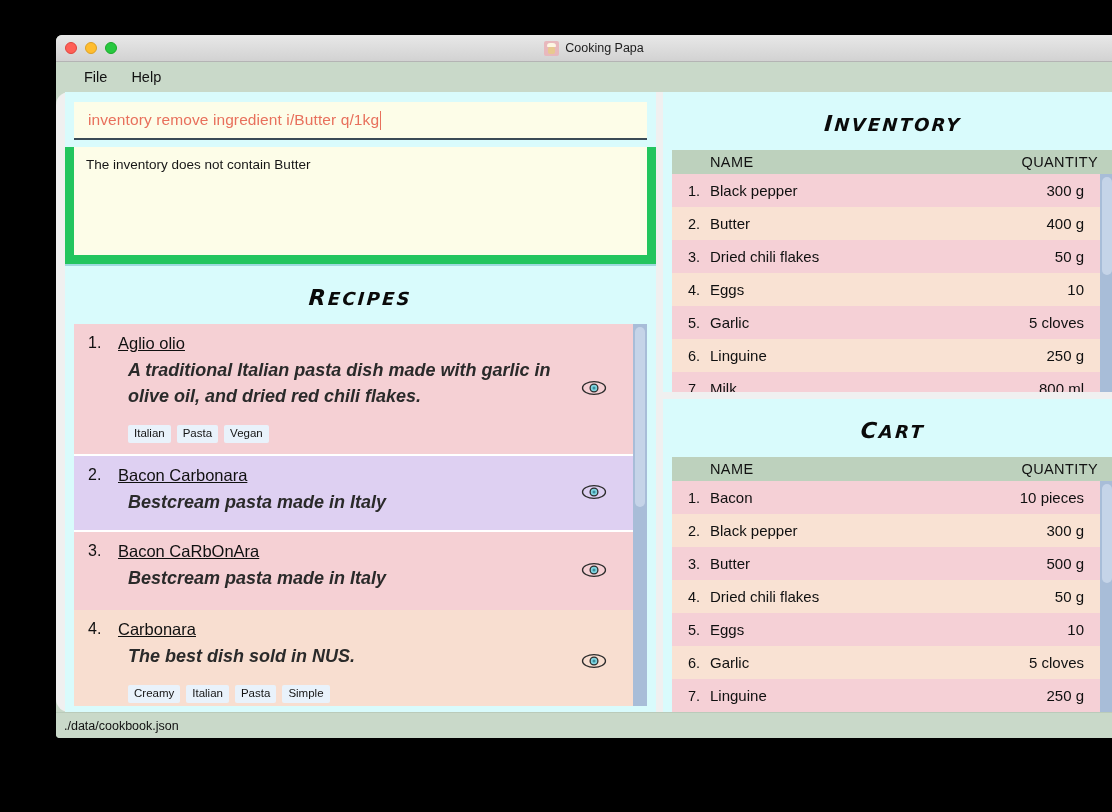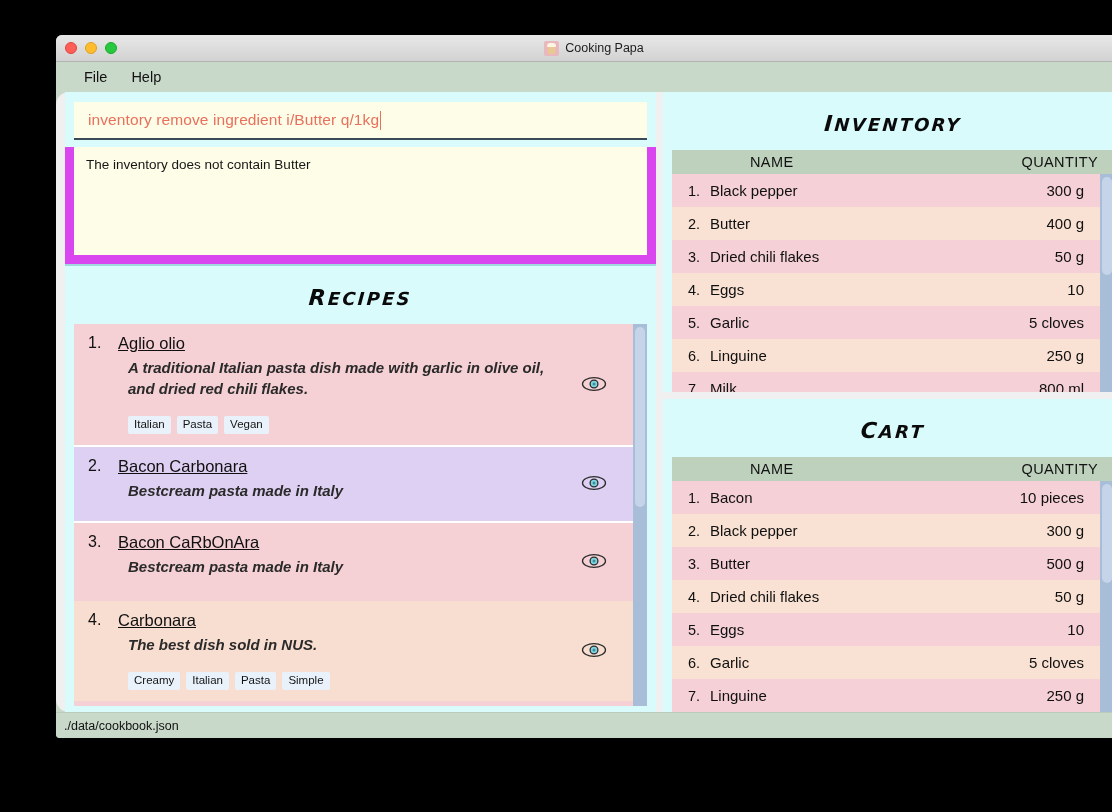--- a/index.html
+++ b/index.html
@@ -142,21 +142,21 @@
   }
   #caret {
     width: 1px;
     height: 19px;
     background: #e8705c;
     margin-left: 1px;
     flex: 0 0 1px;
   }
 
   #result-panel {
-    background: #d946ef;
+    background: #22c55e;
     padding: 0 9px 9px 9px;
     flex: 0 0 auto;
   }
   #result-box {
     background: #fdfde8;
     height: 108px;
     padding: 9px 12px;
     overflow: hidden;
   }
   #result-text {
@@ -223,21 +223,21 @@
     padding-top: 1px;
   }
   .recipe-body { flex: 1 1 auto; min-width: 0; padding-right: 10px; }
   .recipe-name {
     font-size: 16.5px;
     color: #101010;
     line-height: 1.25;
     text-decoration: underline;
   }
   .recipe-desc {
-    font-size: 15px;
+    font-size: 18px;
     font-style: italic;
     font-weight: bold;
     color: #2a2a2a;
     line-height: 1.45;
     margin-top: 3px;
     padding-left: 10px;
   }
   .recipe-tags {
     display: flex;
     gap: 6px;
@@ -303,21 +303,20 @@
     margin: 0 9px;
     height: 24px;
     align-items: center;
   }
   .th-index { flex: 0 0 38px; }
   .th-name {
     flex: 1 1 auto;
     font-size: 14.5px;
     color: #121212;
     letter-spacing: 0.4px;
-    margin-left: 40px;
   }
   .th-qty {
     flex: 0 0 130px;
     text-align: right;
     font-size: 14.5px;
     color: #121212;
     letter-spacing: 0.4px;
     padding-right: 16px;
   }
 

